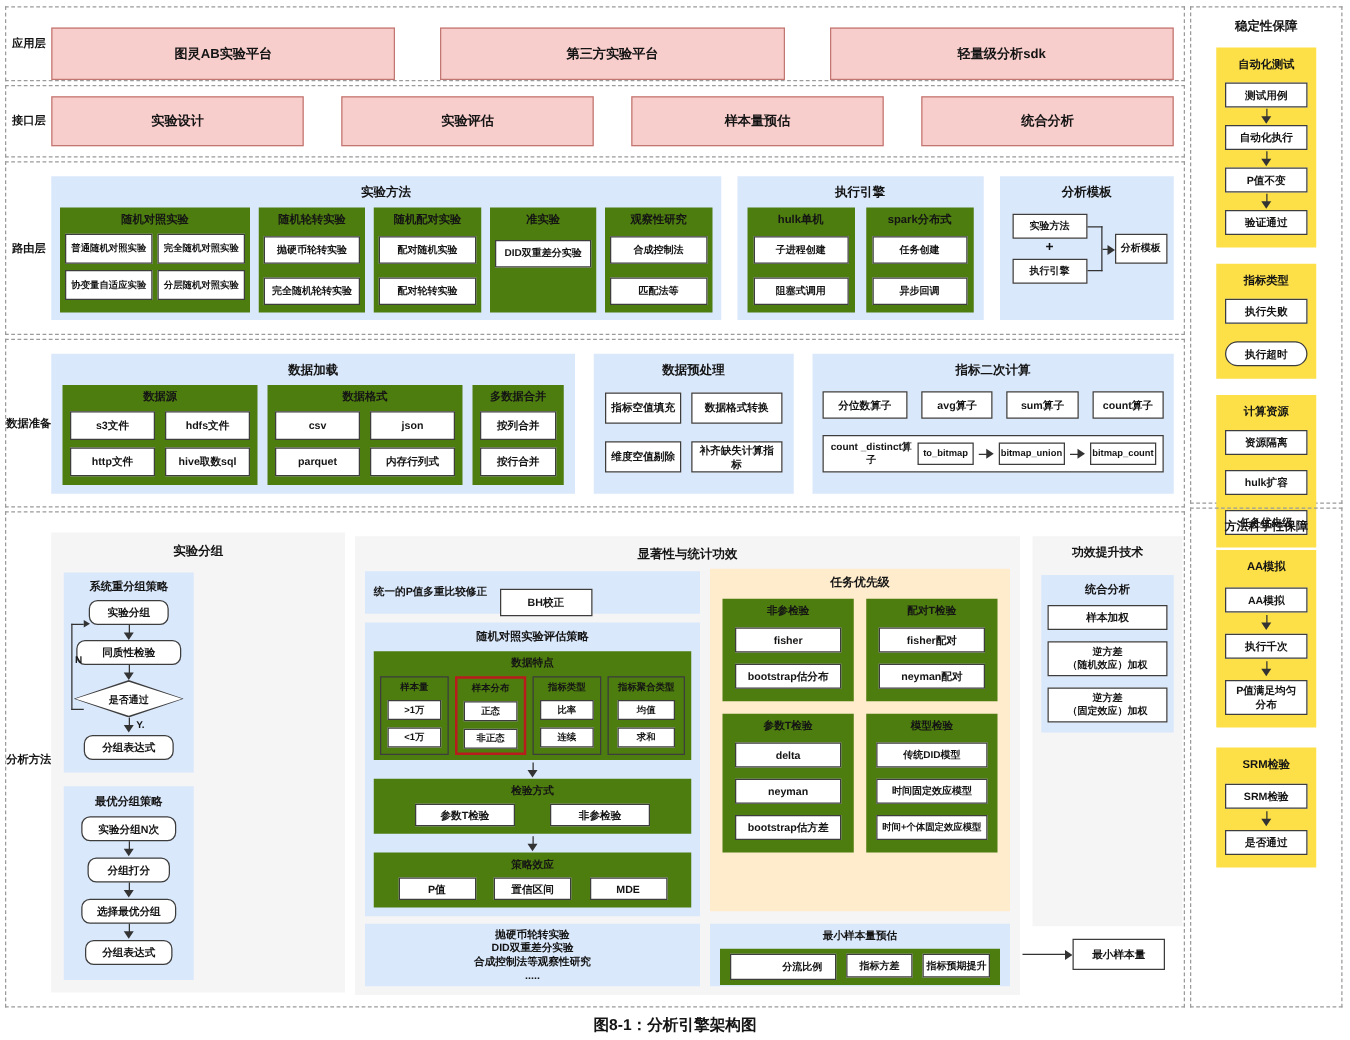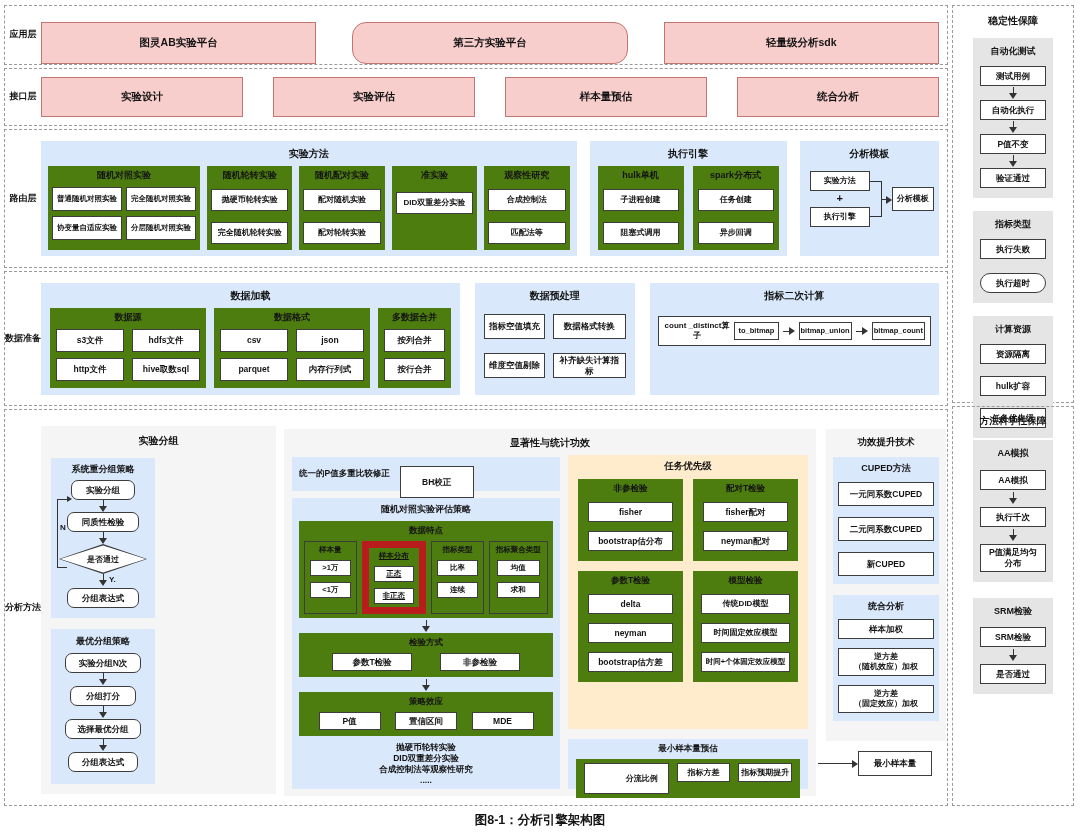--- a/index.html
+++ b/index.html
@@ -40,36 +40,36 @@
                    border-top:4px solid transparent; border-bottom:4px solid transparent;
                    border-left:6px solid #333; }
 
   .diamond { position:relative; display:flex; align-items:center; justify-content:center; }
   .diamond::before { content:""; position:absolute; inset:0; background:#3d3d3d;
                      clip-path:polygon(50% 0,100% 50%,50% 100%,0 50%); }
   .diamond::after { content:""; position:absolute; inset:1.4px; background:#fff;
                     clip-path:polygon(50% 0,100% 50%,50% 100%,0 50%); }
   .diamond span { position:relative; z-index:1; font-size:8px; font-weight:600; }
 
-  .rsub { background:#e5e5e5; width:80px; margin:0 auto; padding:7px 6px 10px; }
+  .rsub { background:#fde047; width:80px; margin:0 auto; padding:7px 6px 10px; }
   .rsub .wbox { width:66px; margin:0 auto; min-height:20px; }
 
   .caption { position:absolute; top:812px; left:0; width:1080px; text-align:center;
              font-size:12.5px; font-weight:700; }
 </style>
 </head>
 <body>
 
 <div id="page">
 
   <div class="band" style="left:4px;top:5px;width:944px;height:60px;">
     <div class="band-label">应用层</div>
     <div class="brow" style="align-items:flex-end;gap:36px;">
       <div class="pink" style="flex:1;height:42px;">图灵AB实验平台</div>
-      <div class="pink" style="flex:1;height:42px;border-radius:14px;">第三方实验平台</div>
+      <div class="pink" style="flex:1;height:42px;">第三方实验平台</div>
       <div class="pink" style="flex:1;height:42px;">轻量级分析sdk</div>
     </div>
   </div>
 
   <div class="band" style="left:4px;top:68px;width:944px;height:58px;">
     <div class="band-label">接口层</div>
     <div class="brow" style="align-items:center;gap:30px;">
       <div class="pink" style="flex:1;height:40px;">实验设计</div>
       <div class="pink" style="flex:1;height:40px;">实验评估</div>
       <div class="pink" style="flex:1;height:40px;">样本量预估</div>
@@ -181,20 +181,26 @@
         <div style="display:grid;grid-template-columns:auto auto;gap:14px 8px;margin-top:11px;justify-content:space-between;">
           <div class="wbox" style="height:25px;padding:0 4px;">指标空值填充</div>
           <div class="wbox" style="height:25px;padding:0 4px;">数据格式转换</div>
           <div class="wbox" style="height:25px;padding:0 4px;">维度空值剔除</div>
           <div class="wbox" style="height:25px;padding:0 4px;">补齐缺失计算指标</div>
         </div>
       </div>
 
       <div class="bluep" style="width:290px;height:112px;padding:6px 8px;">
         <div class="ptitle">指标二次计算</div>
+        <div style="display:flex;gap:11px;margin-top:10px;">
+          <div class="wbox" style="flex:1.2;height:22px;">分位数算子</div>
+          <div class="wbox" style="flex:1;height:22px;">avg算子</div>
+          <div class="wbox" style="flex:1;height:22px;">sum算子</div>
+          <div class="wbox" style="flex:1;height:22px;">count算子</div>
+        </div>
         <div class="wbox" style="height:30px;margin-top:13px;justify-content:flex-start;padding:0 5px;gap:4px;">
           <span style="font-size:8px;font-weight:600;">count _distinct算子</span>
           <span class="wbox" style="width:48px;height:18px;font-size:7.5px;">to_bitmap</span>
           <span class="harrow"></span>
           <span class="wbox" style="width:58px;height:18px;font-size:7.5px;">bitmap_union</span>
           <span class="harrow"></span>
           <span class="wbox" style="width:58px;height:18px;font-size:7.5px;">bitmap_count</span>
         </div>
       </div>
     </div>
@@ -203,21 +209,21 @@
   <div class="band" style="left:4px;top:409px;width:944px;height:397px;">
     <div class="band-label">分析方法</div>
 
     <div class="grayp" style="position:absolute;left:36px;top:16px;width:235px;height:368px;">
       <div class="ptitle" style="padding-top:8px;">实验分组</div>
 
       <div class="bluep" style="position:absolute;left:10px;top:32px;width:104px;height:160px;padding-top:5px;">
         <div class="gtitle">系统重分组策略</div>
         <div class="wbox rbox" style="width:64px;height:20px;margin:4px auto 0;">实验分组</div>
         <div class="varrow"></div>
-        <div class="wbox rbox" style="width:72px;height:20px;margin:0 auto;">同质性检验</div>
+        <div class="wbox rbox" style="width:84px;height:20px;margin:0 auto;">同质性检验</div>
         <div class="varrow"></div>
         <div class="diamond" style="width:88px;height:30px;margin:0 auto;">
           <span>是否通过</span>
         </div>
         <div style="position:relative;height:14px;">
           <div class="varrow" style="height:14px;"></div>
           <span style="position:absolute;left:58px;top:1px;font-size:8px;font-weight:700;">Y.</span>
         </div>
         <div class="wbox rbox" style="width:72px;height:20px;margin:0 auto;">分组表达式</div>
         <div style="position:absolute;left:6px;top:41px;width:10px;height:69px;border-left:1px solid #333;border-top:1px solid #333;border-bottom:1px solid #333;"></div>
@@ -237,35 +243,35 @@
       </div>
 
     </div>
 
     <div class="grayp" style="position:absolute;left:279px;top:19px;width:532px;height:367px;">
       <div class="ptitle" style="padding-top:7px;">显著性与统计功效</div>
 
       <div style="position:absolute;left:8px;top:28px;width:268px;">
         <div class="bluep" style="height:34px;display:flex;align-items:center;padding:0 7px;">
           <span style="font-size:8.5px;font-weight:700;">统一的P值多重比较修正</span>
-          <span class="wbox" style="width:74px;height:32px;margin-left:10px;margin-top:16px;">BH校正</span>
+          <span class="wbox" style="width:74px;height:22px;margin-left:10px;margin-top:16px;">BH校正</span>
         </div>
 
         <div class="bluep" style="margin-top:7px;padding:5px 7px 7px;">
           <div class="gtitle">随机对照实验评估策略</div>
 
           <div class="wgroup" style="margin-top:5px;padding:4px 5px;">
             <div class="gtitle" style="font-size:8.5px;">数据特点</div>
             <div style="display:flex;gap:5px;margin-top:4px;justify-content:space-between;">
               <div style="border:1px solid #3d3d3d;padding:3px;flex:1;">
                 <div class="gtitle" style="font-size:7.5px;">样本量</div>
                 <div class="wbox" style="height:16px;margin:5px 2px 0;font-size:7.5px;">&gt;1万</div>
                 <div class="wbox" style="height:16px;margin:6px 2px 0;font-size:7.5px;">&lt;1万</div>
               </div>
-              <div style="border:7px solid #b91c1c;padding:3px;flex:1;text-decoration:underline;">
+              <div style="border:2px solid #b91c1c;padding:3px;flex:1;">
                 <div class="gtitle" style="font-size:7.5px;">样本分布</div>
                 <div class="wbox" style="height:16px;margin:5px 2px 0;font-size:7.5px;">正态</div>
                 <div class="wbox" style="height:16px;margin:6px 2px 0;font-size:7.5px;">非正态</div>
               </div>
               <div style="border:1px solid #3d3d3d;padding:3px;flex:1;">
                 <div class="gtitle" style="font-size:7.5px;">指标类型</div>
                 <div class="wbox" style="height:16px;margin:5px 2px 0;font-size:7.5px;">比率</div>
                 <div class="wbox" style="height:16px;margin:6px 2px 0;font-size:7.5px;">连续</div>
               </div>
               <div style="border:1px solid #3d3d3d;padding:3px;flex:1.15;">
@@ -330,38 +336,32 @@
             <div class="wbox" style="height:20px;margin:7px 4px 0;font-size:8px;">传统DID模型</div>
             <div class="wbox" style="height:20px;margin:9px 4px 0;font-size:8px;">时间固定效应模型</div>
             <div class="wbox" style="height:20px;margin:9px 4px 6px;font-size:7.5px;">时间+个体固定效应模型</div>
           </div>
         </div>
       </div>
 
       <div class="bluep" style="position:absolute;left:284px;top:310px;width:240px;height:50px;padding-top:4px;">
         <div class="gtitle" style="font-size:8.5px;">最小样本量预估</div>
         <div class="wgroup" style="display:flex;gap:8px;margin:4px 8px 0;padding:4px 8px;justify-content:space-between;">
-          <div class="wbox" style="flex:1;height:31px;font-size:8px;padding-left:31px;">分流比例</div>
+          <div class="wbox" style="flex:1;height:21px;font-size:8px;padding-left:31px;">分流比例</div>
           <div class="wbox" style="flex:1;height:19px;font-size:8px;">指标方差</div>
           <div class="wbox" style="flex:1;height:19px;font-size:8px;">指标预期提升</div>
         </div>
       </div>
     </div>
 
     <div class="harrow" style="position:absolute;left:813px;top:349px;width:40px;"></div>
     <div class="wbox" style="position:absolute;left:853px;top:341px;width:74px;height:25px;">最小样本量</div>
 
     <div class="grayp" style="position:absolute;left:821px;top:19px;width:120px;height:312px;padding:7px 7px;">
       <div class="ptitle" style="font-size:9.5px;">功效提升技术</div>
-      <div class="bluep" style="margin-top:8px;padding:5px 5px 8px;">
-        <div class="gtitle">CUPED方法</div>
-        <div class="wbox" style="height:24px;margin-top:7px;">一元同系数CUPED</div>
-        <div class="wbox" style="height:24px;margin-top:11px;">二元同系数CUPED</div>
-        <div class="wbox" style="height:24px;margin-top:11px;">新CUPED</div>
-      </div>
       <div class="bluep" style="margin-top:11px;padding:5px 5px 8px;">
         <div class="gtitle">统合分析</div>
         <div class="wbox" style="height:20px;margin-top:6px;">样本加权</div>
         <div class="wbox" style="height:28px;margin-top:9px;font-size:8px;">逆方差
 （随机效应）加权</div>
         <div class="wbox" style="height:28px;margin-top:9px;font-size:8px;">逆方差
 （固定效应）加权</div>
       </div>
     </div>
   </div>

